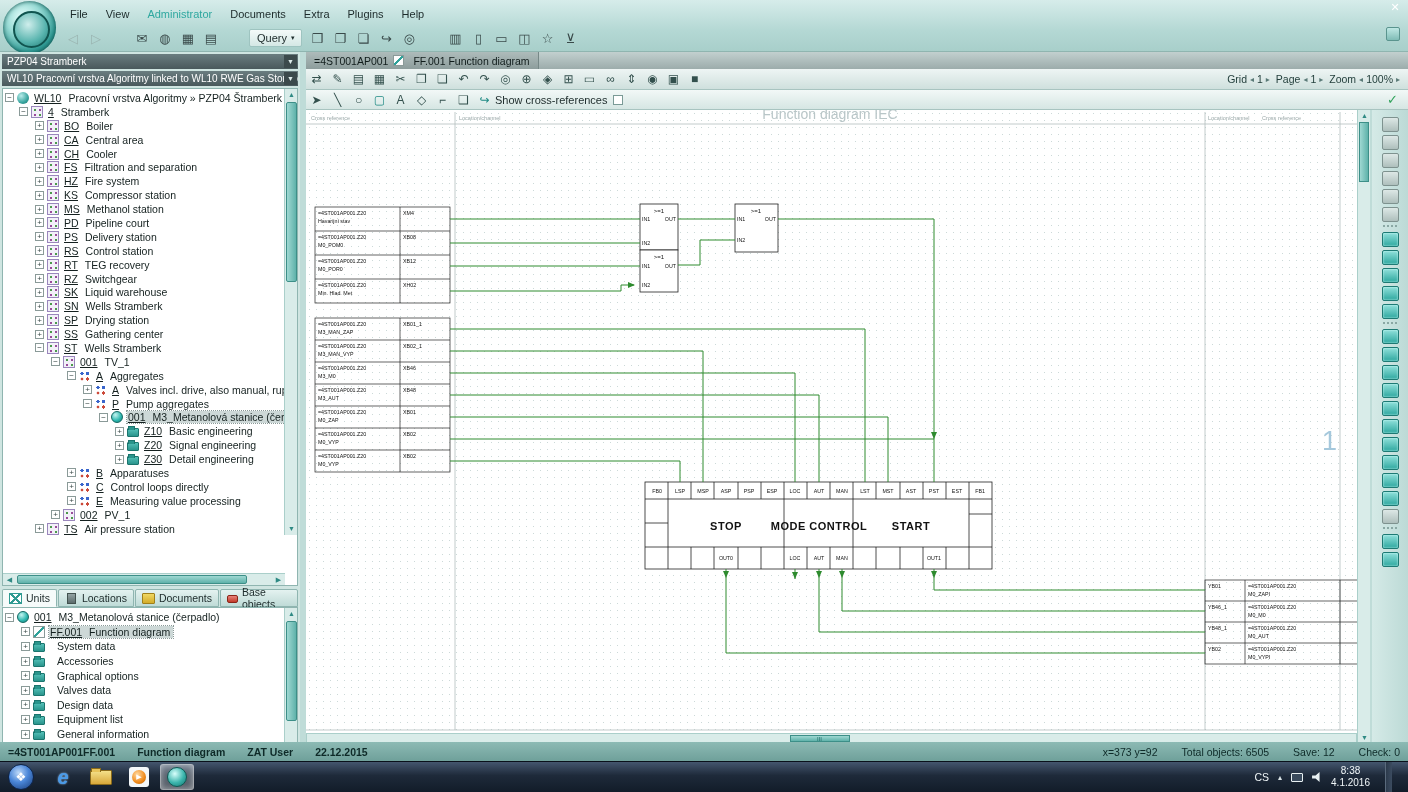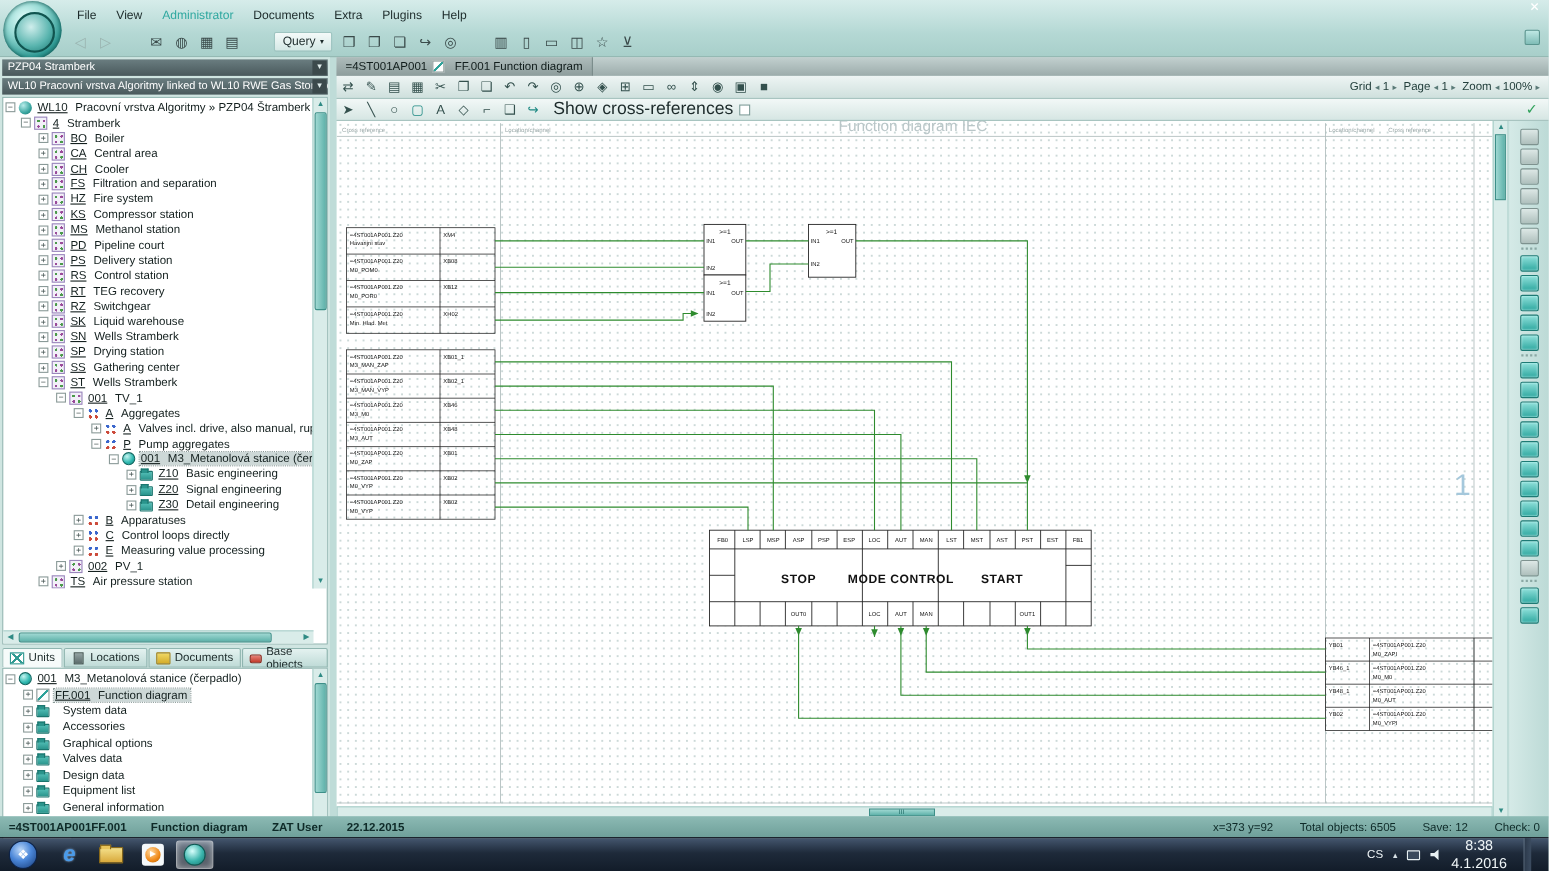--- a/index.html
+++ b/index.html
@@ -96,21 +96,21 @@
   .dtoolbar1 { position:absolute; left:4px; top:17px; width:1102px; height:21px; display:flex; align-items:center;
     background:linear-gradient(#eef5f4,#cfe0dd); border-bottom:1px solid #a8c4c0; }
   .dtoolbar2 { position:absolute; left:4px; top:38px; width:1102px; height:20px; display:flex; align-items:center;
     background:linear-gradient(#f2f8f7,#d6e6e3); border-bottom:1px solid #a8c4c0; }
   .dt-i { width:21px; height:18px; display:flex; align-items:center; justify-content:center; font-size:12px; color:#33504d; }
   .dt-i.teal { color:#1f8a84; }
   .gpz { margin-left:auto; display:flex; align-items:center; gap:6px; font-size:10.5px; color:#24403d; padding-right:8px; }
   .gpz .spin { display:flex; align-items:center; gap:3px; }
   .gpz .sarr { font-size:8px; color:#5a7a77; }
   .gpz b { font-weight:normal; }
-  .xref-label { font-size:16px; color:#1c2a2a; margin-left:8px; }
+  .xref-label { font-size:11px; color:#1c2a2a; margin-left:0; }
   .xref-check { width:10px; height:10px; border:1px solid #7a9a96; background:#fff; margin-left:5px; }
   .check-ok { margin-left:auto; color:#2fa25a; font-size:13px; padding-right:10px; }
 
   .canvas { position:absolute; left:4px; top:58px; width:1051px; height:623px; background:#fff;
     background-image:radial-gradient(#ccd9d8 0.7px, transparent 0.8px); background-size:7px 7px; overflow:hidden; }
   .canvas svg { position:absolute; left:0; top:0; }
 
   .canvas-hscroll { position:absolute; left:4px; top:681px; width:1051px; height:11px; background:#d9ece9; border:1px solid #aacfca; }
   .canvas-hthumb { position:absolute; left:46%; top:1px; width:60px; height:7px; background:linear-gradient(#9fd8d2,#5fb2aa);
     border:1px solid #3d8f88; color:#1d6a64; font-size:6px; line-height:7px; text-align:center; }
@@ -139,21 +139,21 @@
   .tk-folder { width:22px; height:15px; background:linear-gradient(#f4e08a,#d8a83a); border:1px solid #8a6a1a; border-radius:1px; position:relative; }
   .tk-folder:before { content:""; position:absolute; top:-3px; left:0; width:8px; height:3px; background:#e8c45a; border:1px solid #8a6a1a; border-bottom:none; }
   .tk-wmp { width:20px; height:20px; background:#f4f8fa; border-radius:3px; display:flex; align-items:center; justify-content:center; }
   .tk-wmp span { width:14px; height:14px; border-radius:50%; background:radial-gradient(circle at 38% 32%, #ffd9a0, #f08a1a 60%, #b05a00);
     color:#fff; font-size:7px; text-align:center; line-height:14px; }
   .tk-eb { width:20px; height:20px; border-radius:50%; background:radial-gradient(circle at 38% 32%, #d8fffc, #3ab4ac 55%, #15736d); border:1px solid #0e5a54; }
   .tray { margin-left:auto; display:flex; align-items:center; gap:9px; color:#f0f6f8; font-size:10.5px; padding-right:16px; }
   .tray .tr-arr { font-size:8px; color:#d8e2e6; }
   .tr-mon { width:12px; height:9px; border:1px solid #e8f0f2; border-radius:1px; background:#3a4a5c; }
   .tr-spk { width:10px; height:10px; background:#e8f0f2; clip-path:polygon(0 35%, 35% 35%, 75% 0, 75% 100%, 35% 65%, 0 65%); }
-  .clock { text-align:center; line-height:1.25; font-size:13px; }
+  .clock { text-align:center; line-height:1.25; font-size:10px; }
   .show-desktop { width:7px; height:31px; border-left:1px solid #5a6a7c; background:linear-gradient(90deg,#2c3a4c,#3c4c60); margin-left:6px; }
 </style>
 </head>
 <body>
 
 <div id="app">
 
   <div class="chrome-top">
     <div class="logo"></div>
     <div class="win-close">✕</div>

